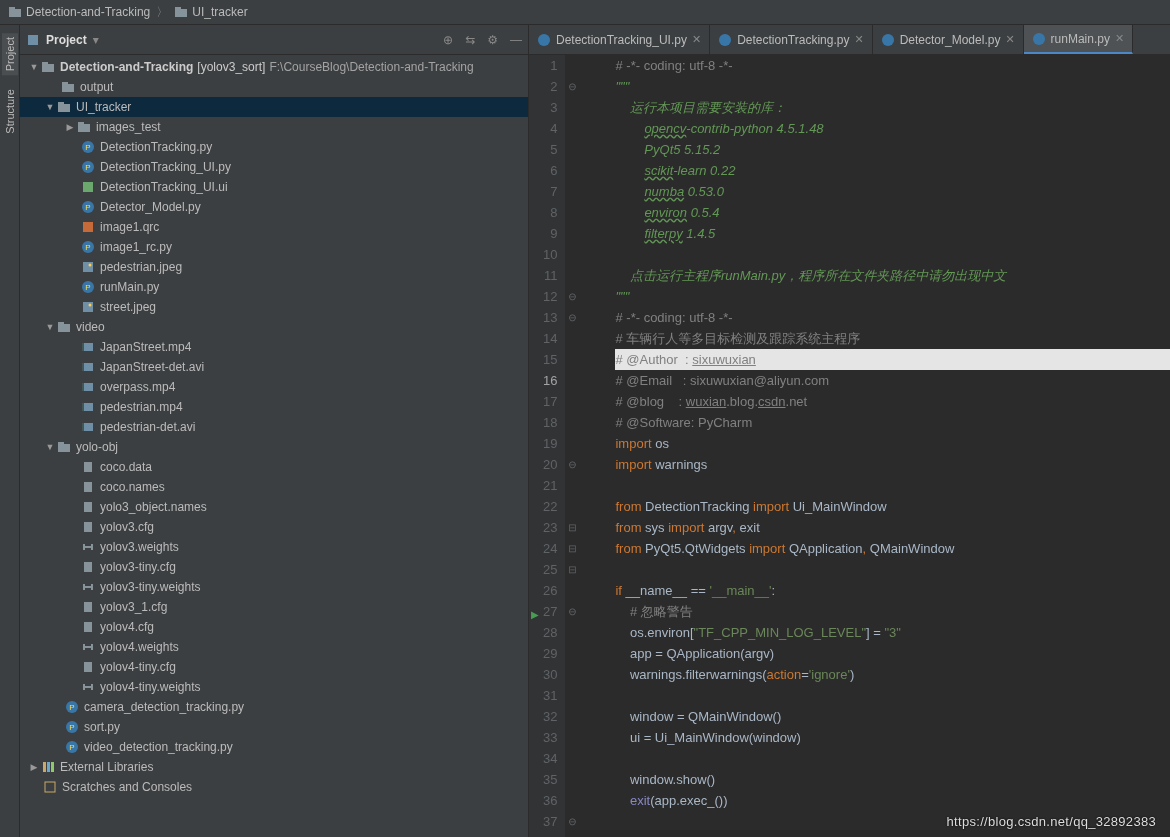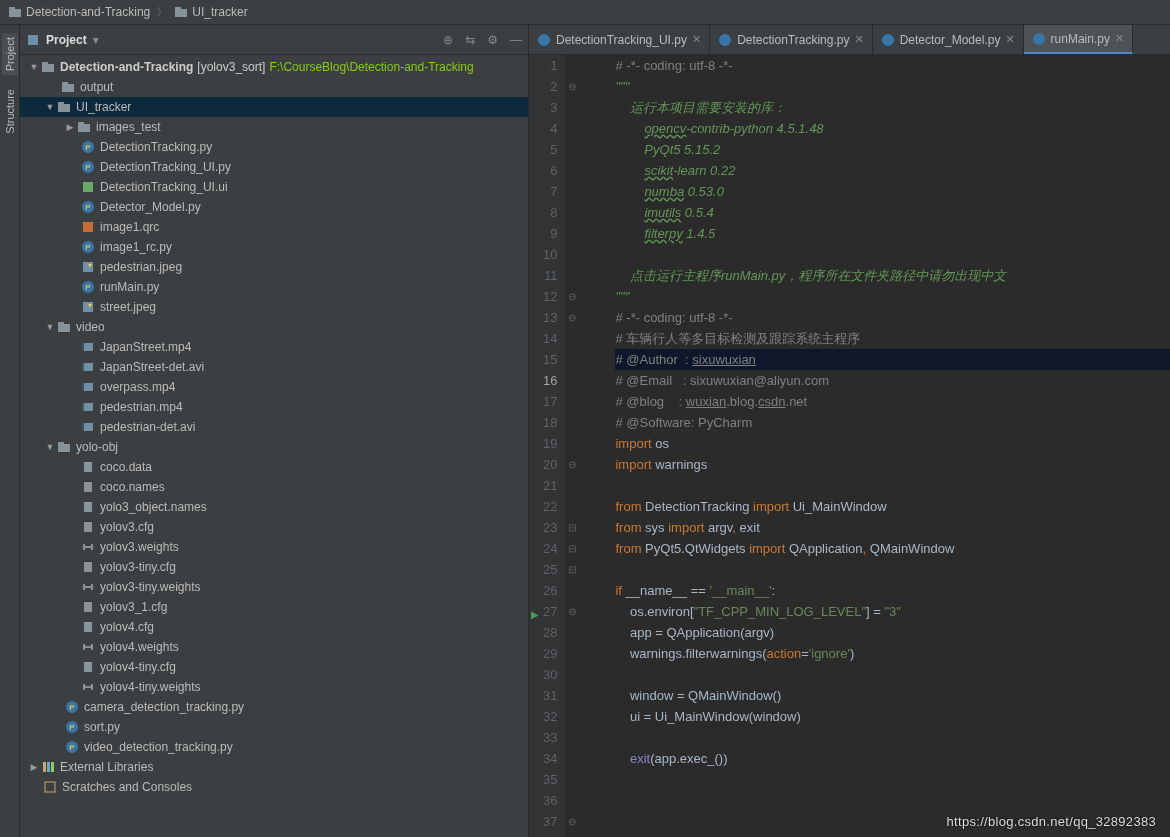--- a/index.html
+++ b/index.html
@@ -16,36 +16,36 @@
 .tool-header .title { display:flex; align-items:center; gap:6px; flex:1; }
 .tool-header .icons { display:flex; gap:12px; color:#888; }
 .tool-header .icons span { cursor:pointer; }
 .tree { flex:1; overflow:auto; padding-top:2px; }
 .tree-row { height:20px; display:flex; align-items:center; padding-left:8px; cursor:pointer; white-space:nowrap; }
 .tree-row.selected { background:#0d293e; }
 .tree-row .arrow { width:12px; display:inline-block; color:#999; font-size:9px; text-align:center; }
 .tree-row .ico { width:16px; height:16px; margin-right:4px; display:inline-flex; align-items:center; justify-content:center; }
 .tree-row .label { color:#bbb; }
 .tree-row .bold { font-weight:bold; color:#ccc; }
-.tree-row .muted { color:#84cc16; margin-left:4px; }
+.tree-row .muted { color:#a3a3a3; margin-left:4px; }
 .editor-area { flex:1; display:flex; flex-direction:column; background:#2b2b2b; }
 .tabs { height:30px; display:flex; align-items:stretch; background:#3c3f41; border-bottom:1px solid #2b2b2b; overflow:hidden; }
 .tab { display:flex; align-items:center; padding:0 8px; gap:5px; border-right:1px solid #2b2b2b; color:#bbb; cursor:pointer; font-size:12px; }
 .tab.active { background:#4e5254; border-bottom:2px solid #4a88c7; }
 .tab .close { color:#888; font-size:11px; }
 .editor { flex:1; display:flex; font-family:"JetBrains Mono","Consolas",monospace; font-size:13px; line-height:21px; overflow:hidden; }
 .gutter { background:#313335; color:#606366; text-align:right; padding:0 8px 0 14px; user-select:none; }
 .gutter .ln { height:21px; position:relative; }
 .gutter .ln.current { color:#a4a3a3; }
 .gutter .play { position:absolute; left:-12px; top:3px; color:#499c54; font-size:10px; }
 .fold-col { width:14px; background:#2b2b2b; color:#606366; }
 .fold-col div { height:21px; text-align:center; font-size:10px; }
 .code { flex:1; background:#2b2b2b; color:#a9b7c6; padding-left:4px; }
 .code .line { height:21px; white-space:pre;margin-left:32px; }
-.code .line.current { background:#0f172a; }
+.code .line.current { background:#e5e5e5; }
 .c-comment { color:#808080; }
 .c-docstring { color:#629755; font-style:italic; }
 .c-link { color:#629755; font-style:italic; text-decoration:underline; text-decoration-style:wavy; text-decoration-color:#629755; }
 .c-keyword { color:#cc7832; }
 .c-string { color:#6a8759; }
 .c-builtin { color:#8888c6; }
 .c-attr { color:#cc7832; }
 .watermark { position:absolute; bottom:8px; right:14px; color:#ddd; font-size:13px; letter-spacing:0.3px; text-shadow:0 0 2px #000; }
 svg { display:block; }
 .icon-folder { fill:#87939a; }
@@ -562,45 +562,47 @@
           <div>⊖</div>
         </div>
       <div class="code" id="code">
           <div class="line"><span class="c-comment"># -*- coding: utf-8 -*-</span></div>
           <div class="line"><span class="c-docstring">"""</span></div>
           <div class="line"><span class="c-docstring">    运行本项目需要安装的库：</span></div>
           <div class="line"><span class="c-docstring">        </span><span class="c-link">opencv</span><span class="c-docstring">-contrib-python 4.5.1.48</span></div>
           <div class="line"><span class="c-docstring">        PyQt5 5.15.2</span></div>
           <div class="line"><span class="c-docstring">        </span><span class="c-link">scikit</span><span class="c-docstring">-learn 0.22</span></div>
           <div class="line"><span class="c-docstring">        </span><span class="c-link">numba</span><span class="c-docstring"> 0.53.0</span></div>
-          <div class="line"><span class="c-docstring">        </span><span class="c-link">imutils</span><span class="c-docstring"> 0.5.4</span></div>
+          <div class="line"><span class="c-docstring">        </span><span class="c-link">environ</span><span class="c-docstring"> 0.5.4</span></div>
           <div class="line"><span class="c-docstring">        </span><span class="c-link">filterpy</span><span class="c-docstring"> 1.4.5</span></div>
           <div class="line"></div>
           <div class="line"><span class="c-docstring">    点击运行主程序runMain.py，程序所在文件夹路径中请勿出现中文</span></div>
           <div class="line"><span class="c-docstring">"""</span></div>
           <div class="line"><span class="c-comment"># -*- coding: utf-8 -*-</span></div>
           <div class="line"><span class="c-comment"># 车辆行人等多目标检测及跟踪系统主程序</span></div>
           <div class="line current"><span class="c-comment"># @Author  : </span><span class="c-comment" style="text-decoration:underline">sixuwuxian</span></div>
           <div class="line"><span class="c-comment"># @Email   : sixuwuxian@aliyun.com</span></div>
           <div class="line"><span class="c-comment"># @blog    : </span><span class="c-comment" style="text-decoration:underline">wuxian</span><span class="c-comment">.blog.</span><span class="c-comment" style="text-decoration:underline">csdn</span><span class="c-comment">.net</span></div>
           <div class="line"><span class="c-comment"># @Software: PyCharm</span></div>
           <div class="line"><span class="c-keyword">import</span><span> os</span></div>
           <div class="line"><span class="c-keyword">import </span><span>warnings</span></div>
           <div class="line"></div>
           <div class="line"><span class="c-keyword">from </span><span>DetectionTracking </span><span class="c-keyword">import </span><span>Ui_MainWindow</span></div>
           <div class="line"><span class="c-keyword">from </span><span>sys </span><span class="c-keyword">import </span><span>argv</span><span class="c-keyword">, </span><span>exit</span></div>
           <div class="line"><span class="c-keyword">from </span><span>PyQt5.QtWidgets </span><span class="c-keyword">import </span><span>QApplication</span><span class="c-keyword">, </span><span>QMainWindow</span></div>
           <div class="line"></div>
           <div class="line"><span class="c-keyword">if </span><span>__name__ == </span><span class="c-string">'__main__'</span><span>:</span></div>
+          <div class="line"><span class="c-comment">    # 忽略警告</span></div>
           <div class="line"><span>    os.environ[</span><span class="c-string">"TF_CPP_MIN_LOG_LEVEL"</span><span>] = </span><span class="c-string">"3"</span></div>
           <div class="line"><span>    app = QApplication(argv)</span></div>
           <div class="line"><span>    warnings.filterwarnings(</span><span class="c-attr">action</span><span>=</span><span class="c-string">'ignore'</span><span>)</span></div>
           <div class="line"></div>
           <div class="line"><span>    window = QMainWindow()</span></div>
           <div class="line"><span>    ui = Ui_MainWindow(window)</span></div>
           <div class="line"></div>
+          <div class="line"><span>    window.show()</span></div>
           <div class="line"><span>    </span><span class="c-builtin">exit</span><span>(app.exec_())</span></div>
         </div>
     </div>
   </div>
 </div>
 
 <div class="watermark">https://blog.csdn.net/qq_32892383</div>
 
 </body></html>

